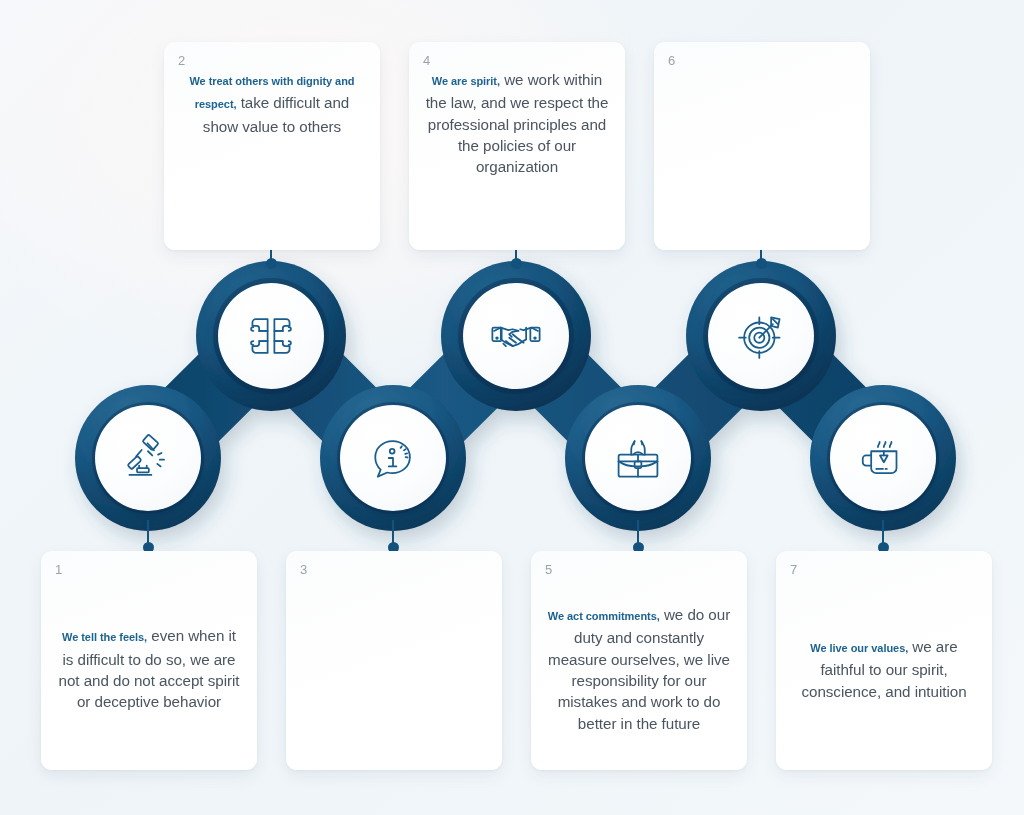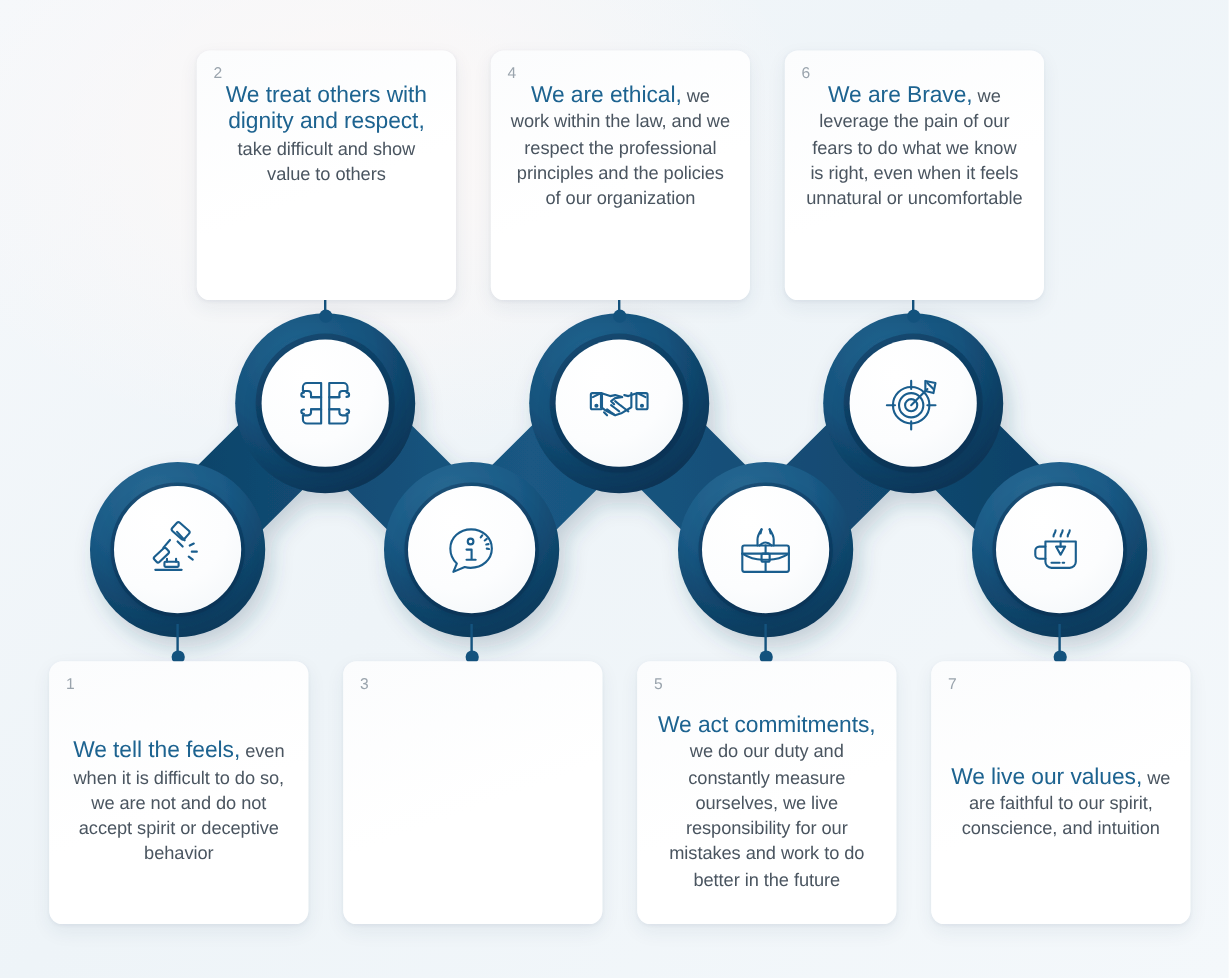--- a/index.html
+++ b/index.html
@@ -46,23 +46,23 @@
   }
   .card.bottom .card-body { align-items: center; }
   .card-text {
     font-size: 15.2px;
     line-height: 21.3px;
     color: #4a5560;
     letter-spacing: -0.05px;
     padding: 0 2px;
   }
   .card-text .lead {
-    font-weight: normal;
+    font-weight: bold;
     color: #1d6390;
-    font-size: 19px;
+    font-size: 11px;
     line-height: 21.3px;
   }
 
   
   .conn { position: absolute; width: 2px; background: #14537e; }
   .conn .dot {
     position: absolute; left: 50%; width: 11px; height: 11px;
     margin-left: -5.5px; border-radius: 50%;
     background: #14537e;
   }
@@ -275,29 +275,26 @@
   <div class="card top" style="left:164px;">
     <div class="card-num">2</div>
     <div class="card-body">
       <p class="card-text"><span class="lead">We treat others with dignity and respect,</span><span> take difficult and show value to others</span></p>
     </div>
   </div>
 
   <div class="card top" style="left:409px;">
     <div class="card-num">4</div>
     <div class="card-body">
-      <p class="card-text"><span class="lead">We are ethical,</span><span> we work within the law, and we respect the professional principles and the policies of our organization</span></p>
+      <p class="card-text"><span class="lead">We are spirit,</span><span> we work within the law, and we respect the professional principles and the policies of our organization</span></p>
     </div>
   </div>
 
   <div class="card top" style="left:654px;">
     <div class="card-num">6</div>
-    <div class="card-body">
-      <p class="card-text"><span class="lead">We are Brave,</span><span> we leverage the pain of our fears to do what we know is right, even when it feels unnatural or uncomfortable</span></p>
-    </div>
   </div>
 
   <div class="card bottom" style="left:41px;">
     <div class="card-num">1</div>
     <div class="card-body">
       <p class="card-text"><span class="lead">We tell the feels,</span><span> even when it is difficult to do so, we are not and do not accept spirit or deceptive behavior</span></p>
     </div>
   </div>
 
   <div class="card bottom" style="left:286px;">

